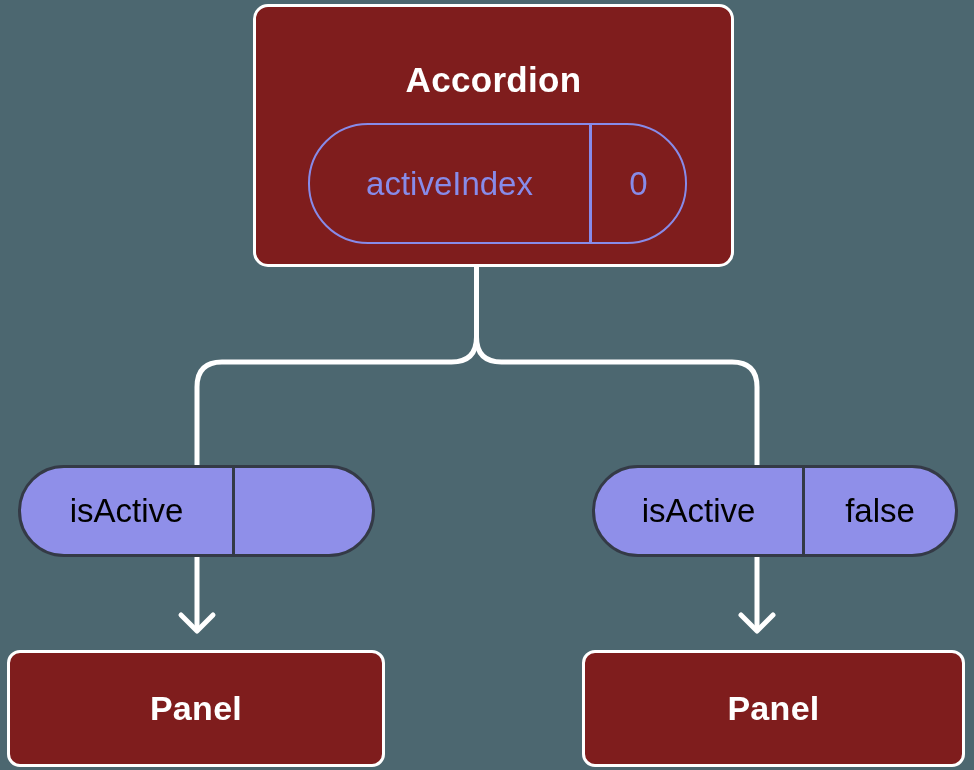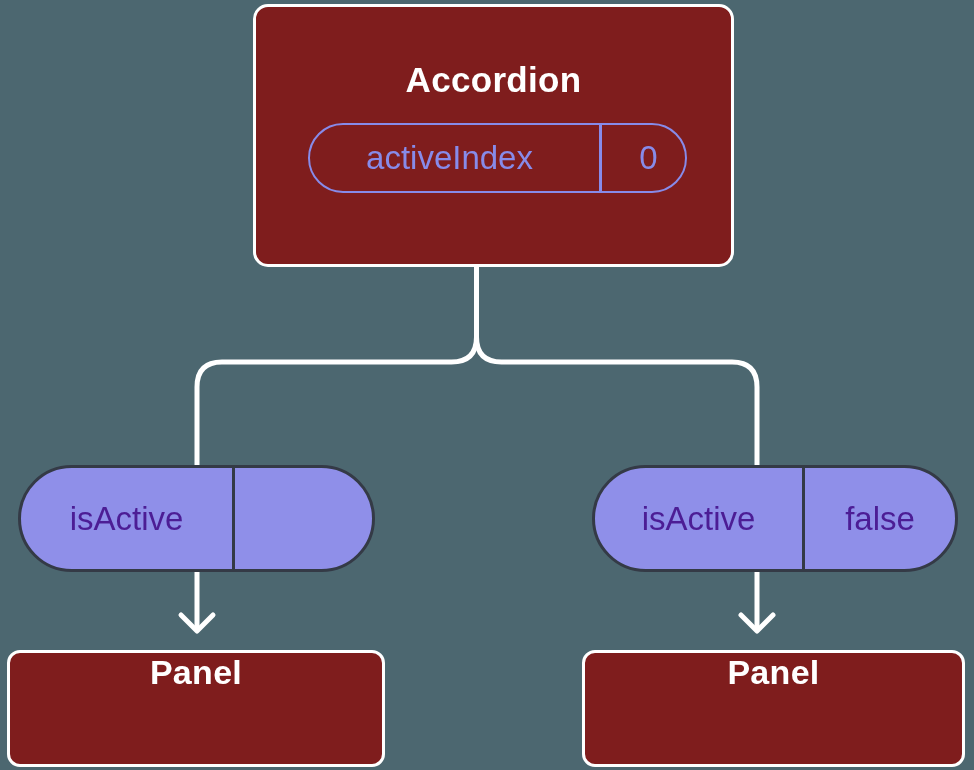--- a/index.html
+++ b/index.html
@@ -47,53 +47,53 @@
   .pill {
     position: absolute;
     display: flex;
     align-items: stretch;
     box-sizing: border-box;
     border-radius: 60px;
     font-size: 33px;
   }
   .pill-outline {
     left: 52px; top: 116px;
-    width: 379px; height: 70px;
+    width: 379px; height: 121px;
     border: 2.5px solid #878BE9;
     color: #878BE9;
     background: transparent;
-    gap: 10px;
   }
   .pill-outline .pill-divider { background: #878BE9; }
   .pill-solid {
     top: 465px;
-    height: 107px;
+    height: 92px;
     border: 3px solid #343A46;
     background: #8F8FE9;
-    color: #4c1d95;
+    color: #000000;
   }
   .pill-solid .pill-divider { background: #343A46; }
   .pill-left  { left: 18px;  width: 357px; }
   .pill-right { left: 592px; width: 366px; }
   .pill-seg {
     display: flex;
     align-items: center;
     justify-content: center;
     white-space: nowrap;
   }
   .pill-outline .seg-name { width: 279px; }
   .pill-left   .seg-name  { width: 211px; }
   .pill-right  .seg-name  { width: 207px; }
   .seg-value { flex: 1; }
   .pill-divider { width: 3px; flex: none; }
   .node-panel {
     width: 378px; height: 117px;
     top: 650px;
     border-radius: 13px;
     display: flex;
+    align-items: center;
     justify-content: center;
     color: #FFFFFF;
     font-size: 34px;
     font-weight: bold;
     letter-spacing: 0.3px;
   }
   .panel-left  { left: 7px; }
   .panel-right { left: 582px; width: 383px; }
 </style>
 </head>

